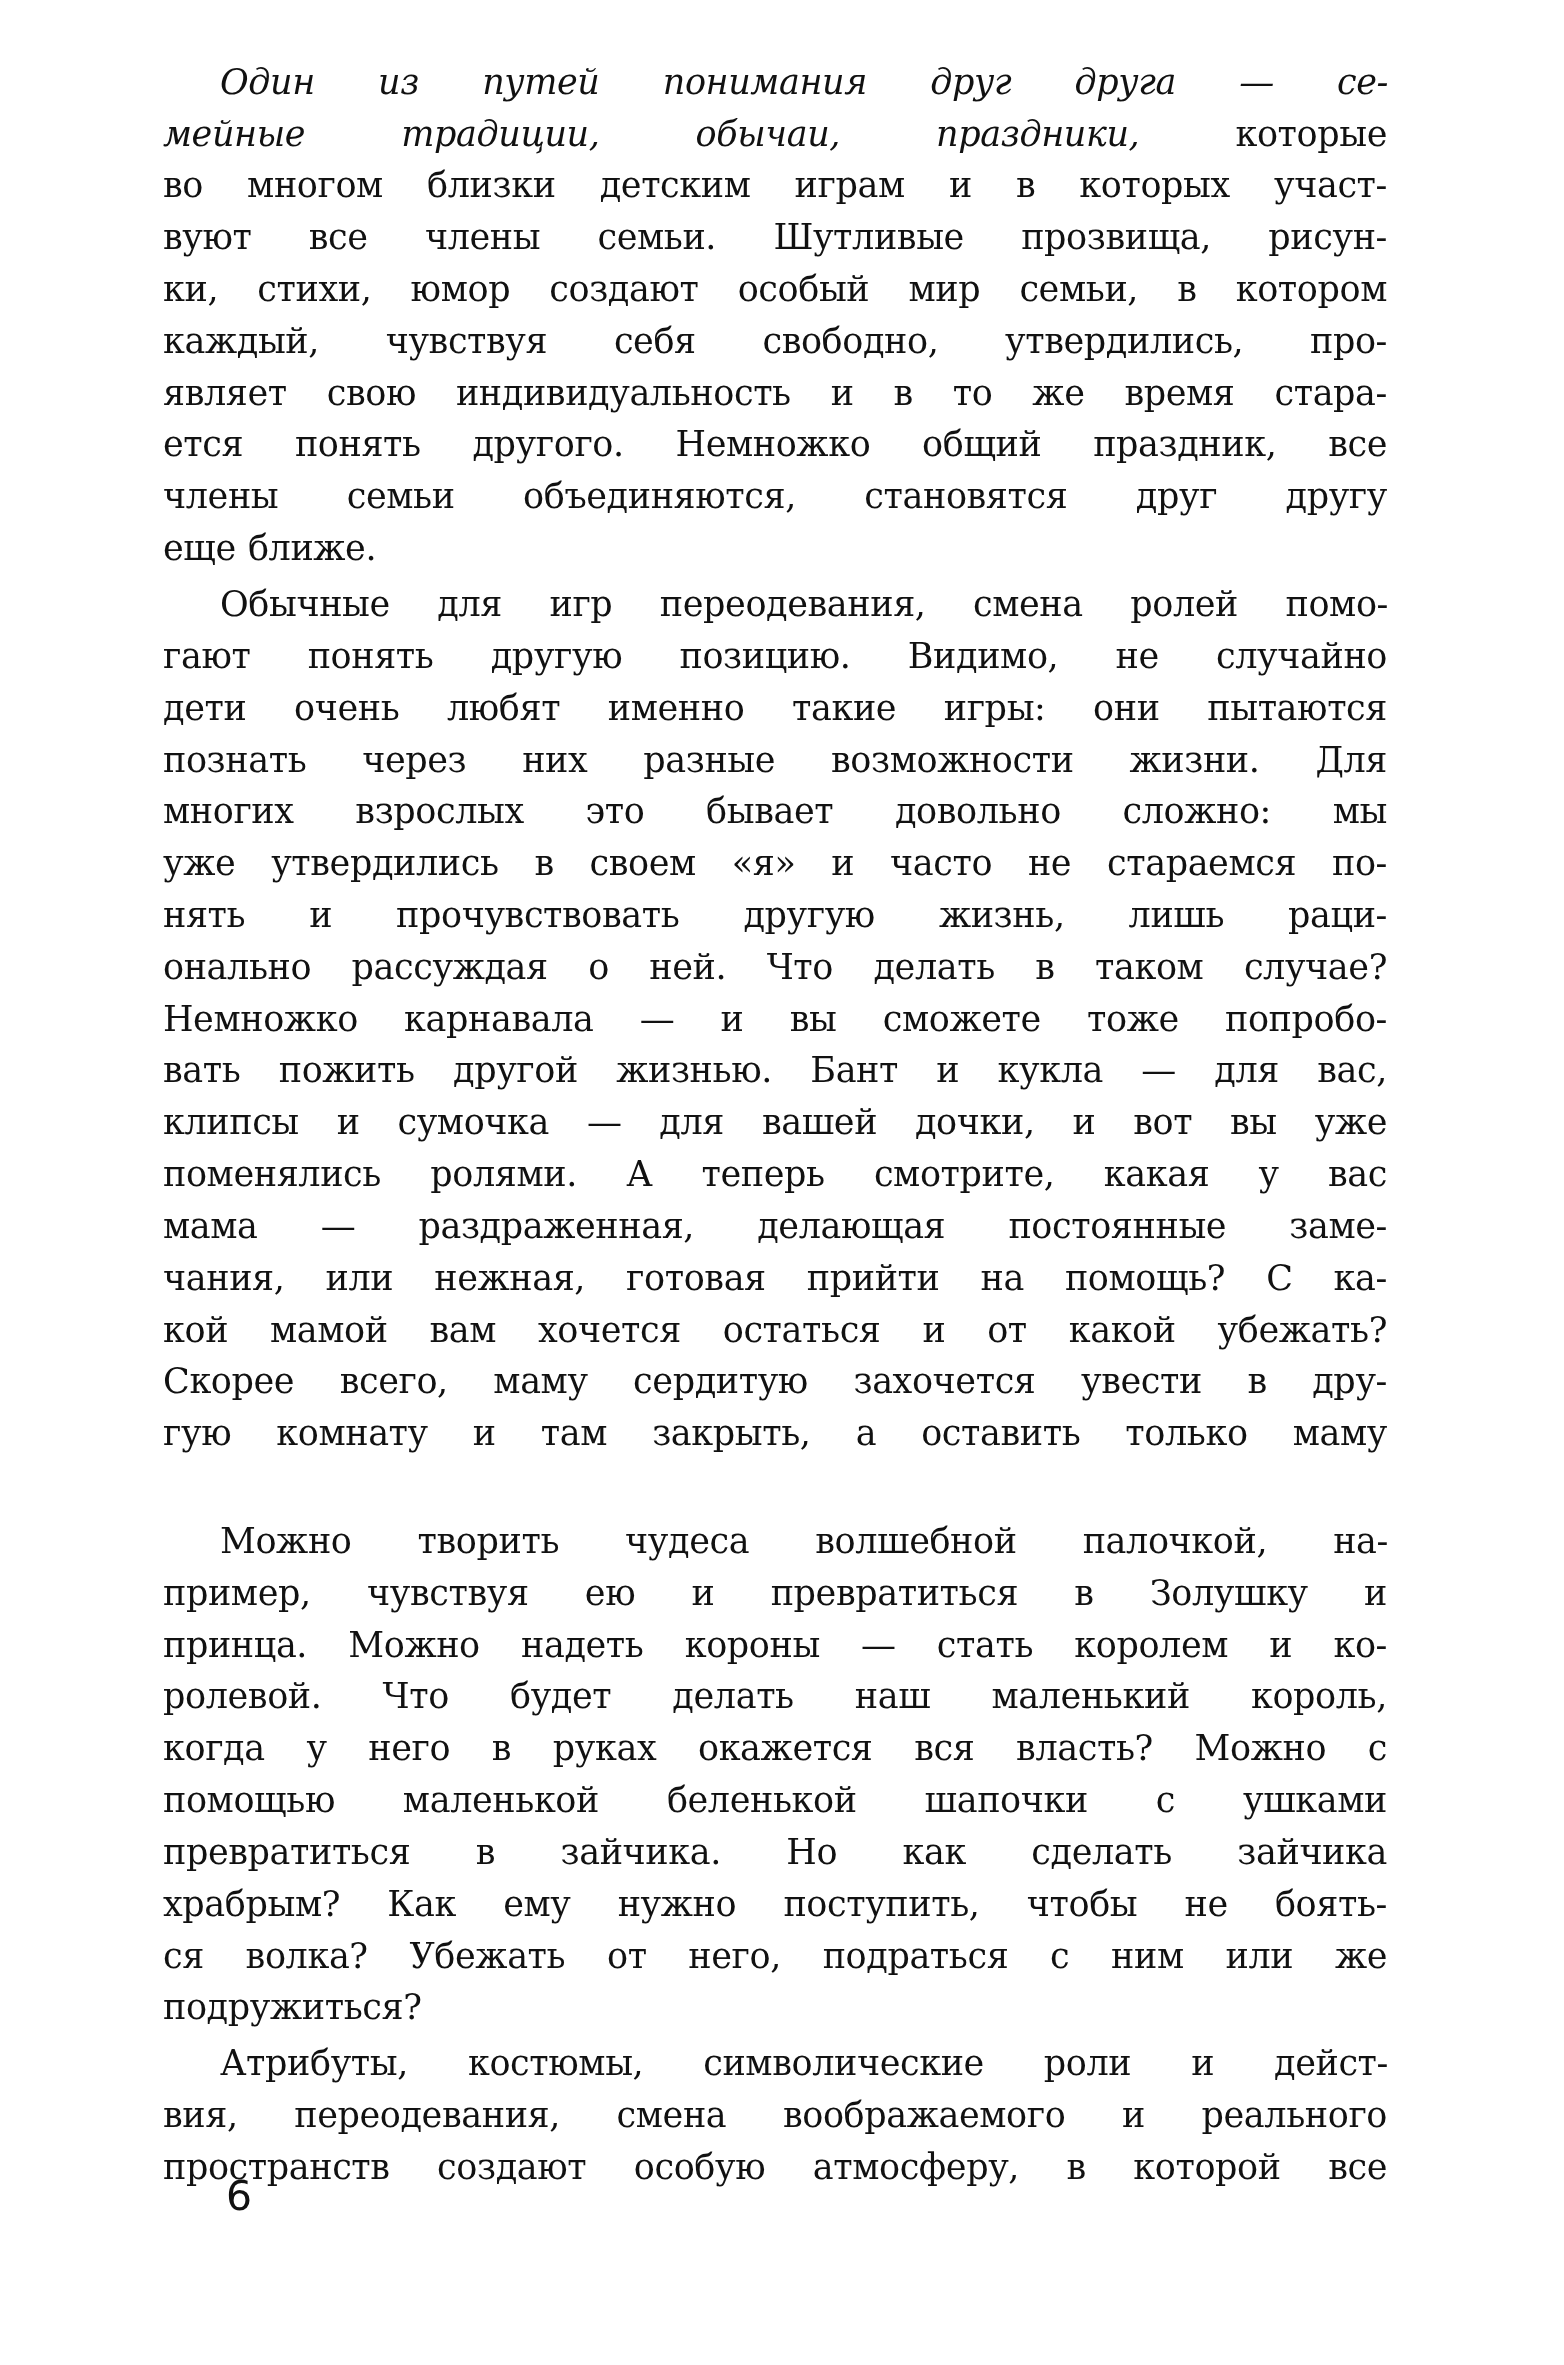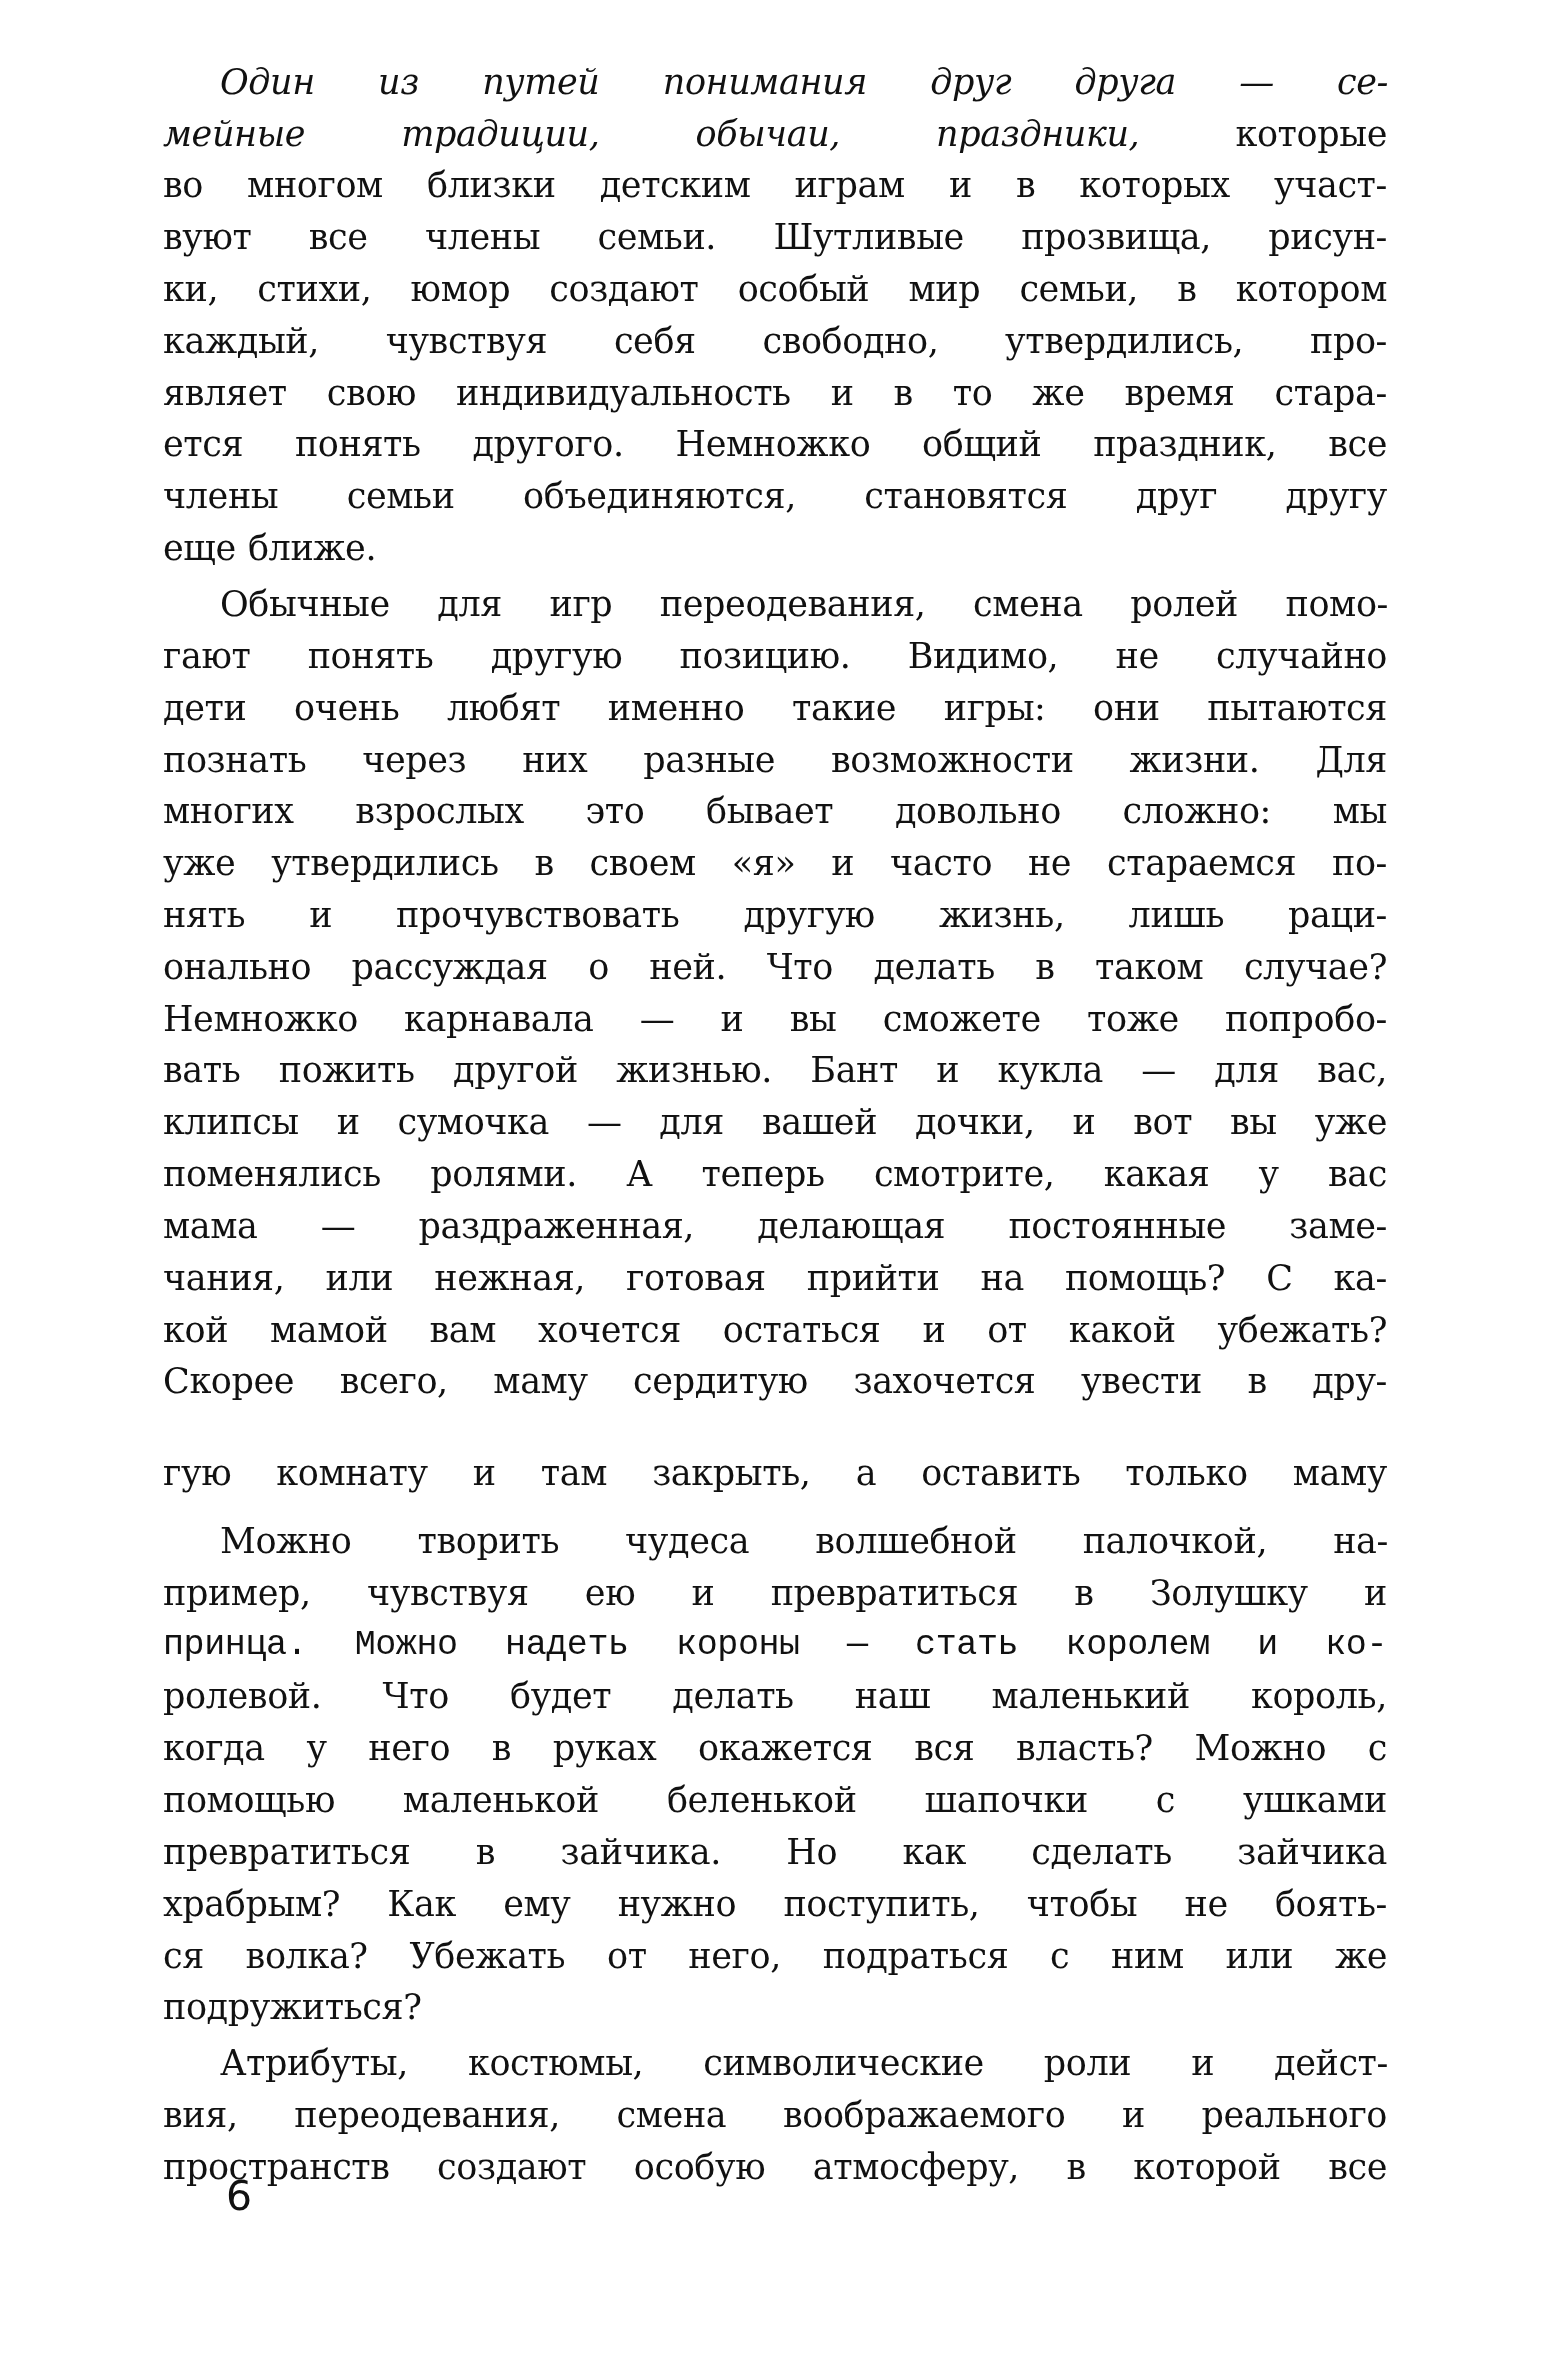--- a/index.html
+++ b/index.html
@@ -43,24 +43,24 @@
     <div class="line" style="top: 890px;"><span>нять и прочувствовать другую жизнь, лишь раци-</span></div>
     <div class="line" style="top: 942px;"><span>онально рассуждая о ней. Что делать в таком случае?</span></div>
     <div class="line" style="top: 994px;"><span>Немножко карнавала — и вы сможете тоже попробо-</span></div>
     <div class="line" style="top: 1045px;"><span>вать пожить другой жизнью. Бант и кукла — для вас,</span></div>
     <div class="line" style="top: 1097px;"><span>клипсы и сумочка — для вашей дочки, и вот вы уже</span></div>
     <div class="line" style="top: 1149px;"><span>поменялись ролями. А теперь смотрите, какая у вас</span></div>
     <div class="line" style="top: 1201px;"><span>мама — раздраженная, делающая постоянные заме-</span></div>
     <div class="line" style="top: 1253px;"><span>чания, или нежная, готовая прийти на помощь? С ка-</span></div>
     <div class="line" style="top: 1305px;"><span>кой мамой вам хочется остаться и от какой убежать?</span></div>
     <div class="line" style="top: 1356px;"><span>Скорее всего, маму сердитую захочется увести в дру-</span></div>
-    <div class="line" style="top: 1408px; margin-top: 40px;"><span>гую комнату и там закрыть, а оставить только маму</span></div>
+    <div class="line" style="top: 1408px;"><span>гую комнату и там закрыть, а оставить только маму</span></div>
     <div class="line indent" style="top: 1516px;"><span>Можно творить чудеса волшебной палочкой, на-</span></div>
     <div class="line" style="top: 1568px;"><span>пример, чувствуя ею и превратиться в Золушку и</span></div>
-    <div class="line" style="top: 1620px; font-family: Liberation Mono, monospace;"><span>принца. Можно надеть короны — стать королем и ко-</span></div>
+    <div class="line" style="top: 1620px;"><span>принца. Можно надеть короны — стать королем и ко-</span></div>
     <div class="line" style="top: 1671px;"><span>ролевой. Что будет делать наш маленький король,</span></div>
     <div class="line" style="top: 1723px;"><span>когда у него в руках окажется вся власть? Можно с</span></div>
     <div class="line" style="top: 1775px;"><span>помощью маленькой беленькой шапочки с ушками</span></div>
     <div class="line" style="top: 1827px;"><span>превратиться в зайчика. Но как сделать зайчика</span></div>
     <div class="line" style="top: 1879px;"><span>храбрым? Как ему нужно поступить, чтобы не боять-</span></div>
     <div class="line" style="top: 1931px;"><span>ся волка? Убежать от него, подраться с ним или же</span></div>
     <div class="line last" style="top: 1982px;"><span>подружиться?</span></div>
     <div class="line indent" style="top: 2038px;"><span>Атрибуты, костюмы, символические роли и дейст-</span></div>
     <div class="line" style="top: 2090px;"><span>вия, переодевания, смена воображаемого и реального</span></div>
     <div class="line" style="top: 2142px;"><span>пространств создают особую атмосферу, в которой все</span></div>

